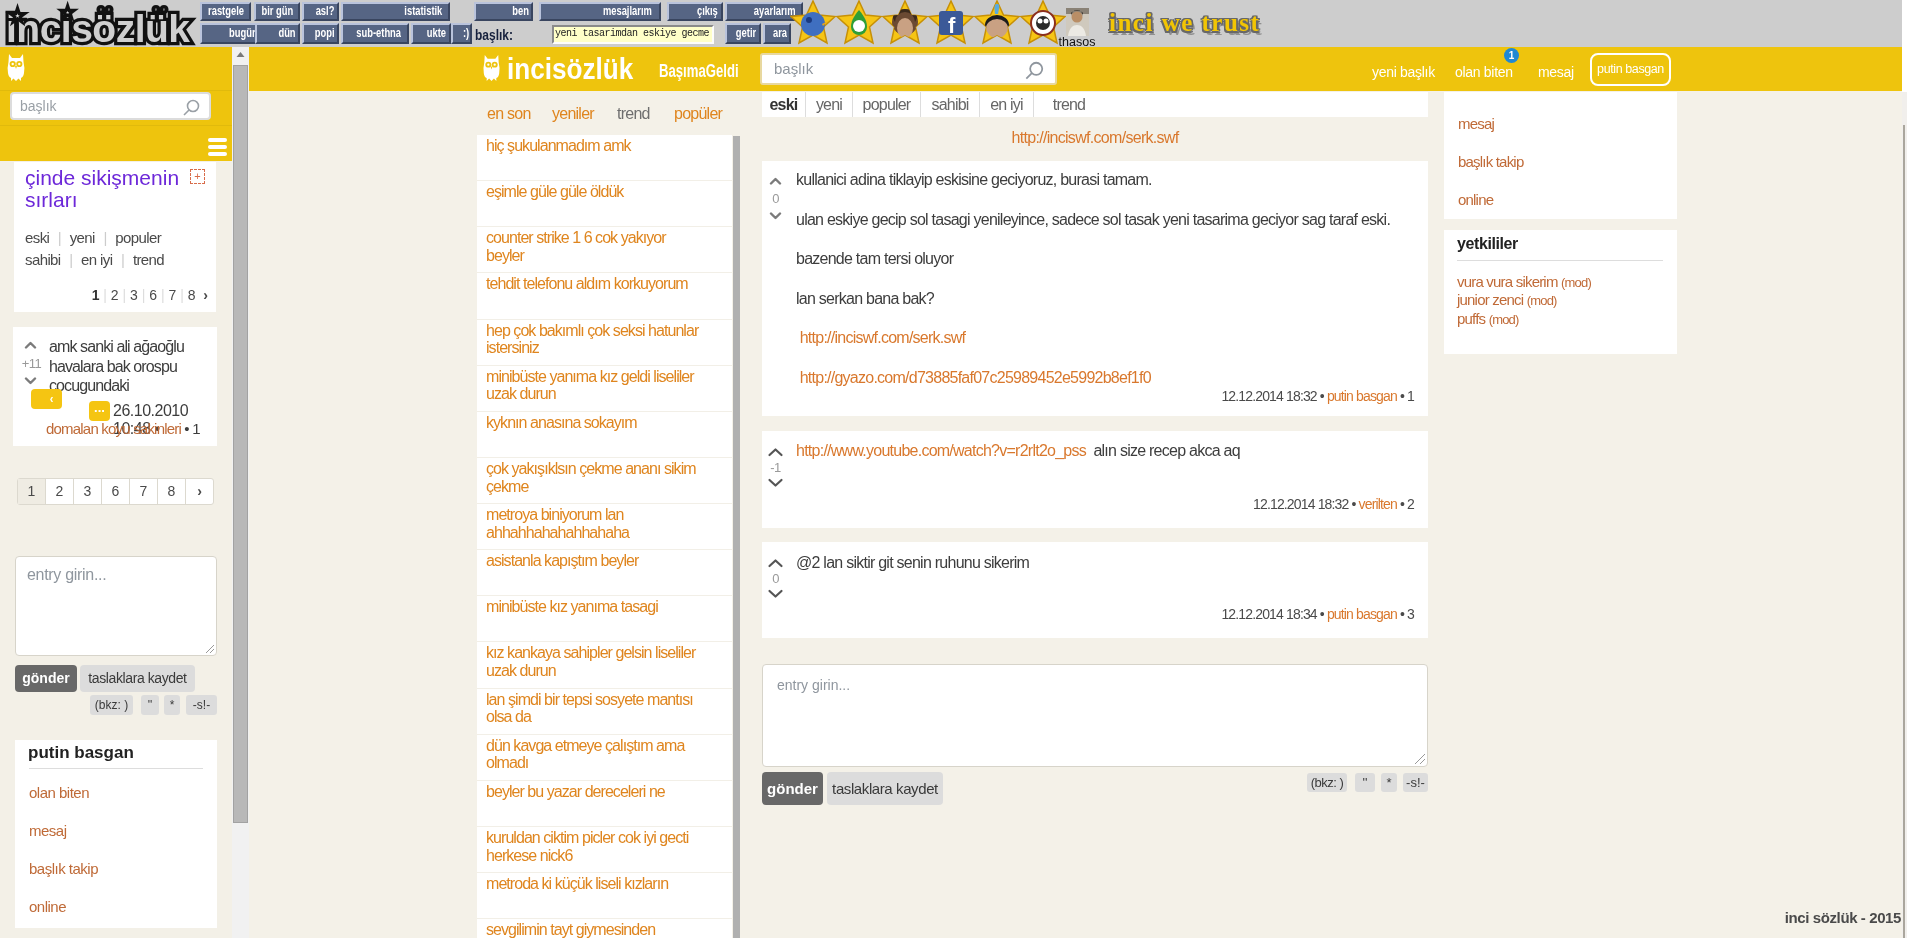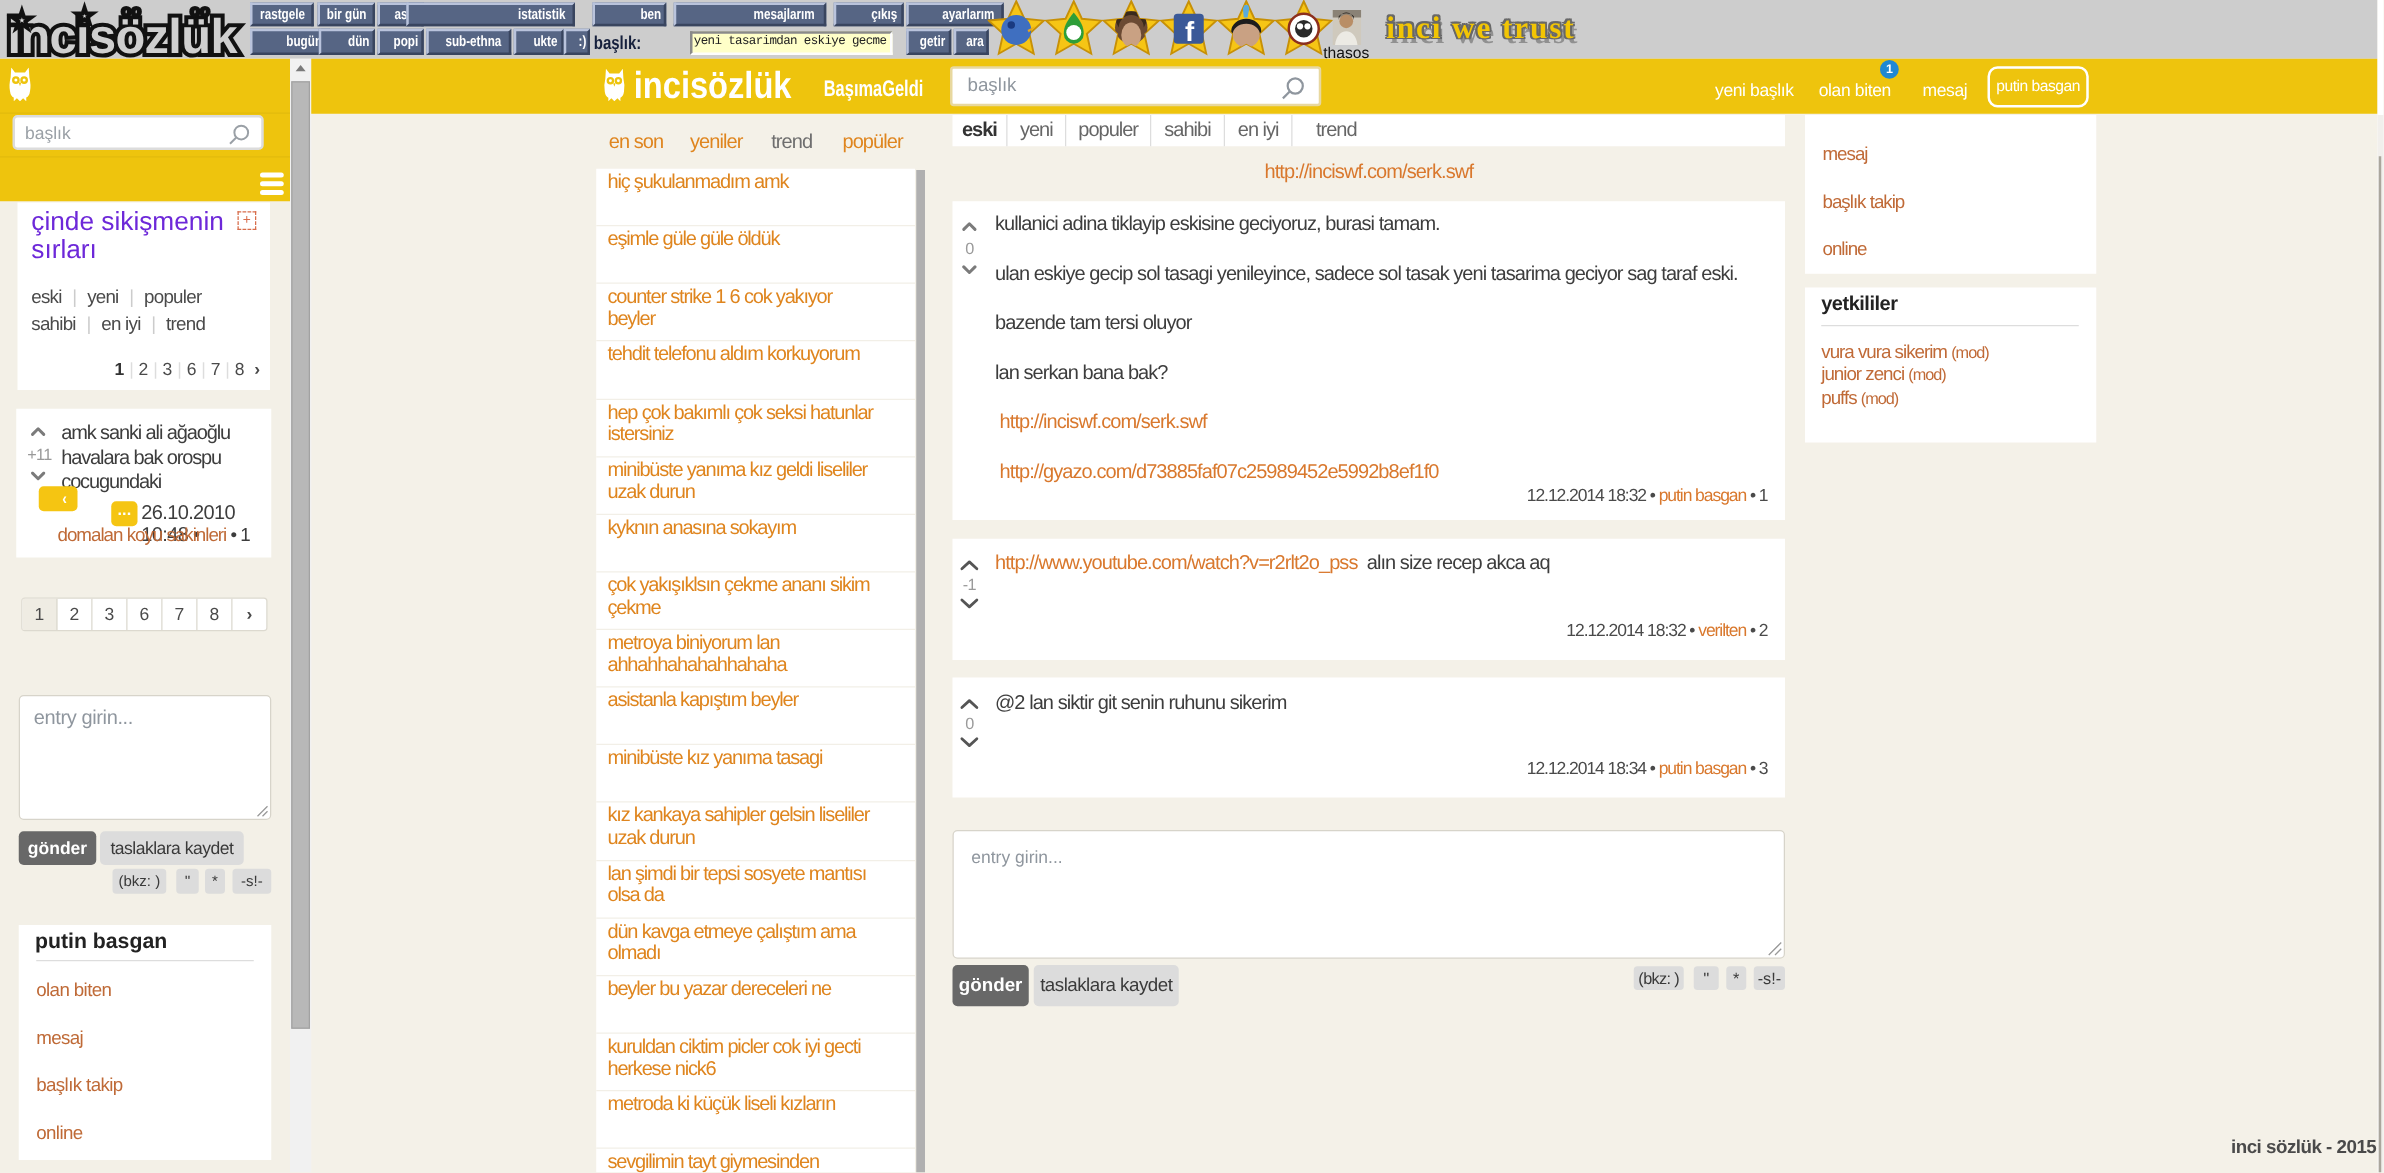--- a/index.html
+++ b/index.html
@@ -85,21 +85,21 @@
       <text x="4" y="42" font-size="39" fill="#cfcfcf" letter-spacing="-0.5">incisözlük</text>
       <text x="7" y="22" font-size="19" stroke="#111" stroke-width="2.5" fill="#ddd">★</text>
       <text x="58" y="18" font-size="17" stroke="#111" stroke-width="2.5" fill="#ddd">★</text>
       <text x="95" y="13" font-size="13" stroke="#111" stroke-width="2.2" fill="#ddd">oo</text>
       <text x="150" y="13" font-size="13" stroke="#111" stroke-width="2.2" fill="#ddd">oo</text>
     </g>
   </svg>
   <div class="tbtn r1" style="left:200px;width:51px;"><span>rastgele</span></div>
   <div class="tbtn r1" style="left:254px;width:46px;"><span>bir gün</span></div>
   <div class="tbtn r1" style="left:302px;width:37px;"><span>asl?</span></div>
-  <div class="tbtn r1" style="left:325px;width:135px;"><span>istatistik</span></div>
+  <div class="tbtn r1" style="left:341px;width:109px;"><span>istatistik</span></div>
   <div class="tbtn r1" style="left:474px;width:59px;"><span>ben</span></div>
   <div class="tbtn r1" style="left:539px;width:122px;"><span>mesajlarım</span></div>
   <div class="tbtn r1" style="left:667px;width:56px;"><span>çıkış</span></div>
   <div class="tbtn r1" style="left:725px;width:78px;"><span>ayarlarım</span></div>
   <div class="tbtn r2" style="left:200px;width:64px;"><span>bugün</span></div>
   <div class="tbtn r2" style="left:255px;width:45px;"><span>dün</span></div>
   <div class="tbtn r2" style="left:302px;width:37px;"><span>popi</span></div>
   <div class="tbtn r2" style="left:341px;width:68px;"><span>sub-ethna</span></div>
   <div class="tbtn r2" style="left:411px;width:40px;"><span>ukte</span></div>
   <div class="tbtn r2" style="left:451px;width:21px;"><span>:)</span></div>

